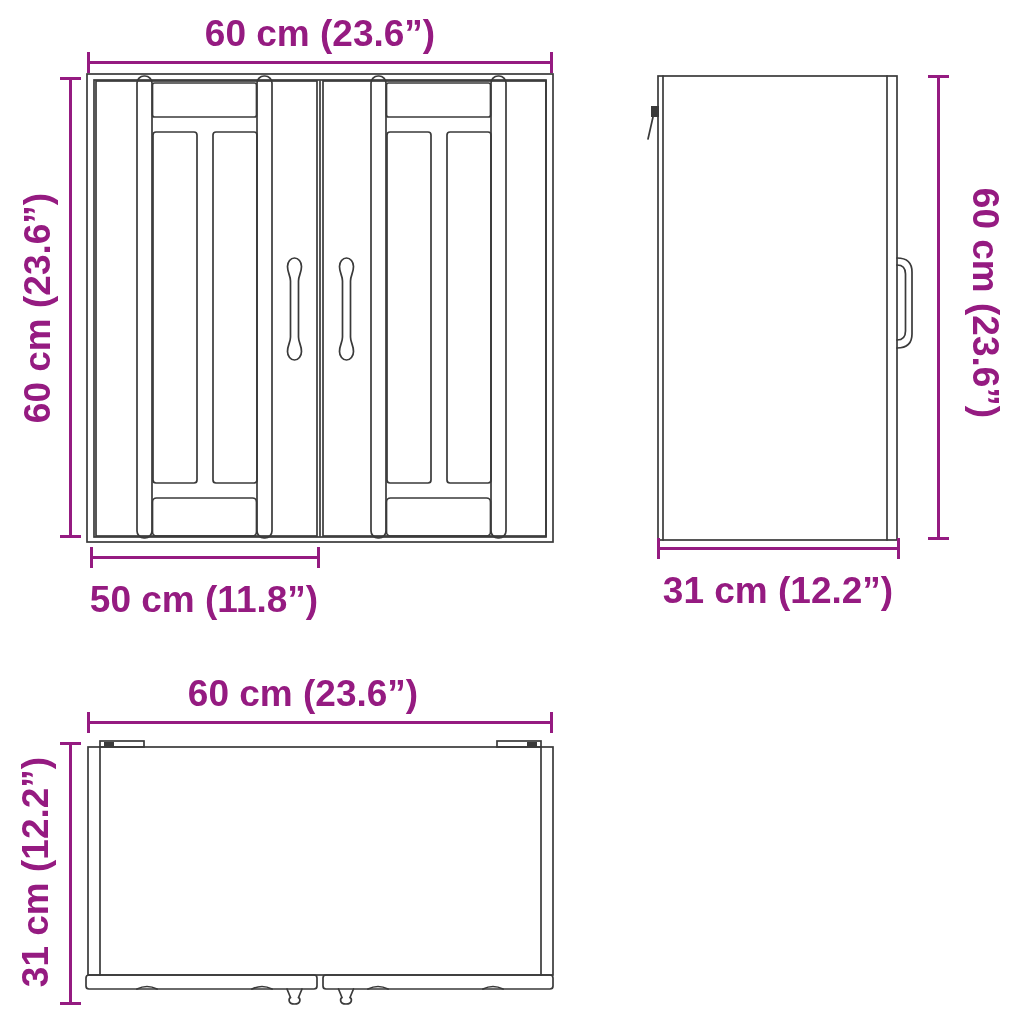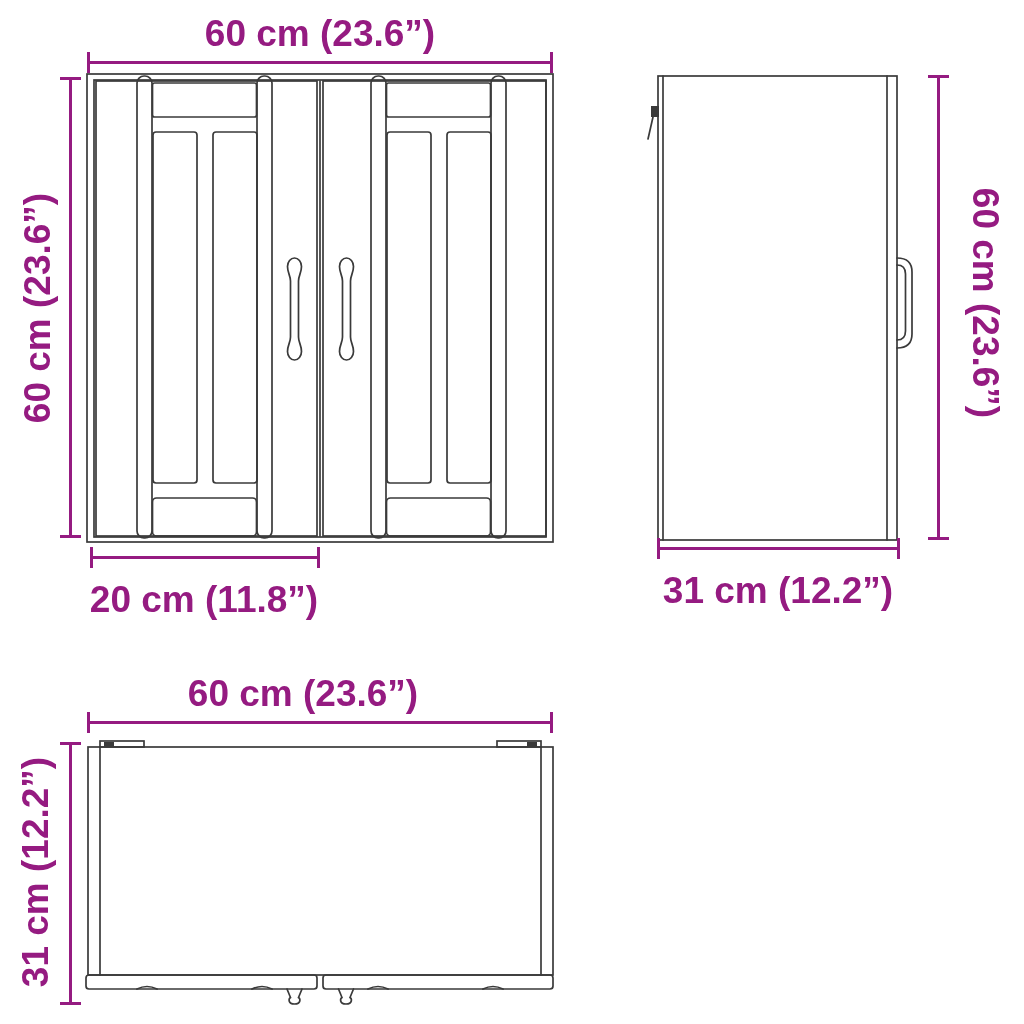--- a/index.html
+++ b/index.html
@@ -120,19 +120,19 @@
     <i class="tr"></i>
   </div>
   <div class="dim v" style="left:60px;top:742px;height:263px">
     <i class="lv"></i>
     <i class="tt"></i>
     <i class="tb"></i>
   </div>
 
   <div class="dim-label" style="left:320px;top:34px">60 cm (23.6”)</div>
   <div class="dim-label rot-ccw" style="left:38px;top:308px">60 cm (23.6”)</div>
-  <div class="dim-label" style="left:204px;top:600px">20 cm (11.8”)</div>
+  <div class="dim-label" style="left:204px;top:600px">50 cm (11.8”)</div>
   <div class="dim-label rot-cw" style="left:985px;top:303px">60 cm (23.6”)</div>
   <div class="dim-label" style="left:778px;top:591px">31 cm (12.2”)</div>
   <div class="dim-label" style="left:303px;top:694px">60 cm (23.6”)</div>
   <div class="dim-label rot-ccw" style="left:36px;top:872px">31 cm (12.2”)</div>
 
 </div>
 
 </body></html>

